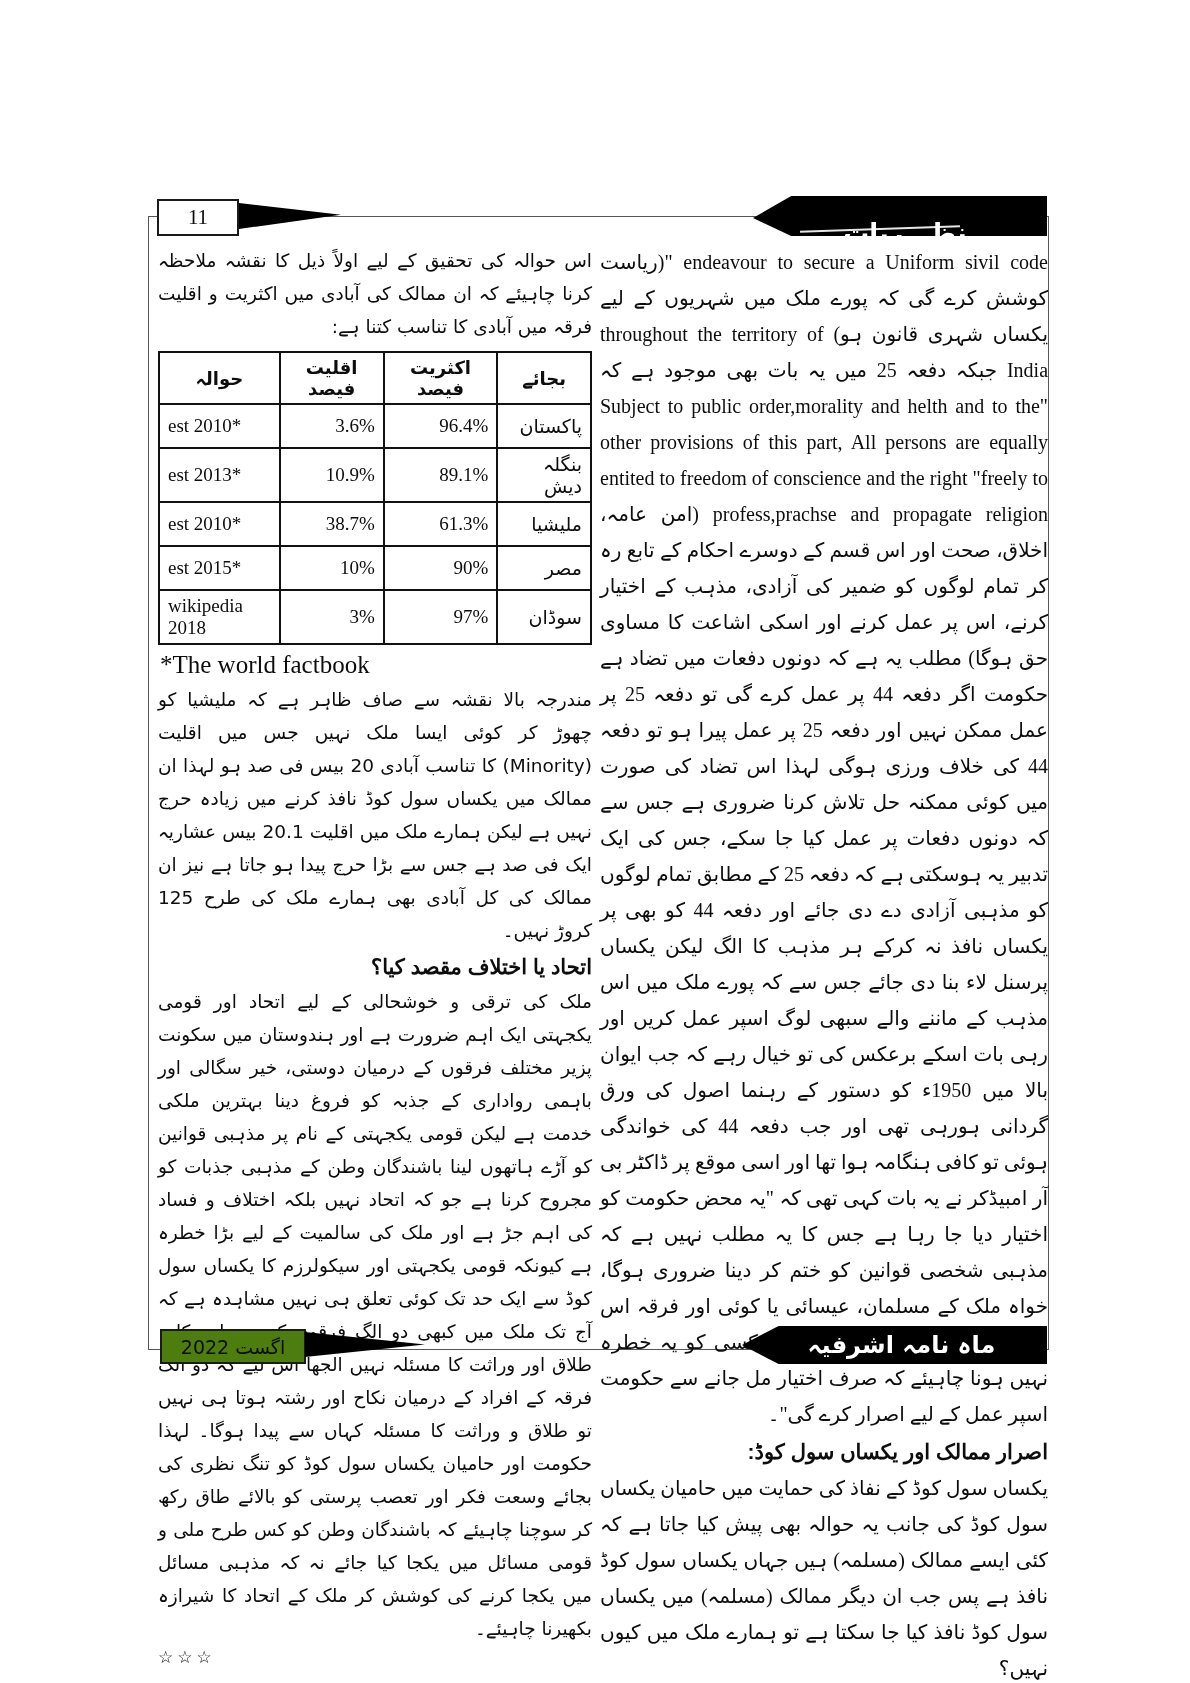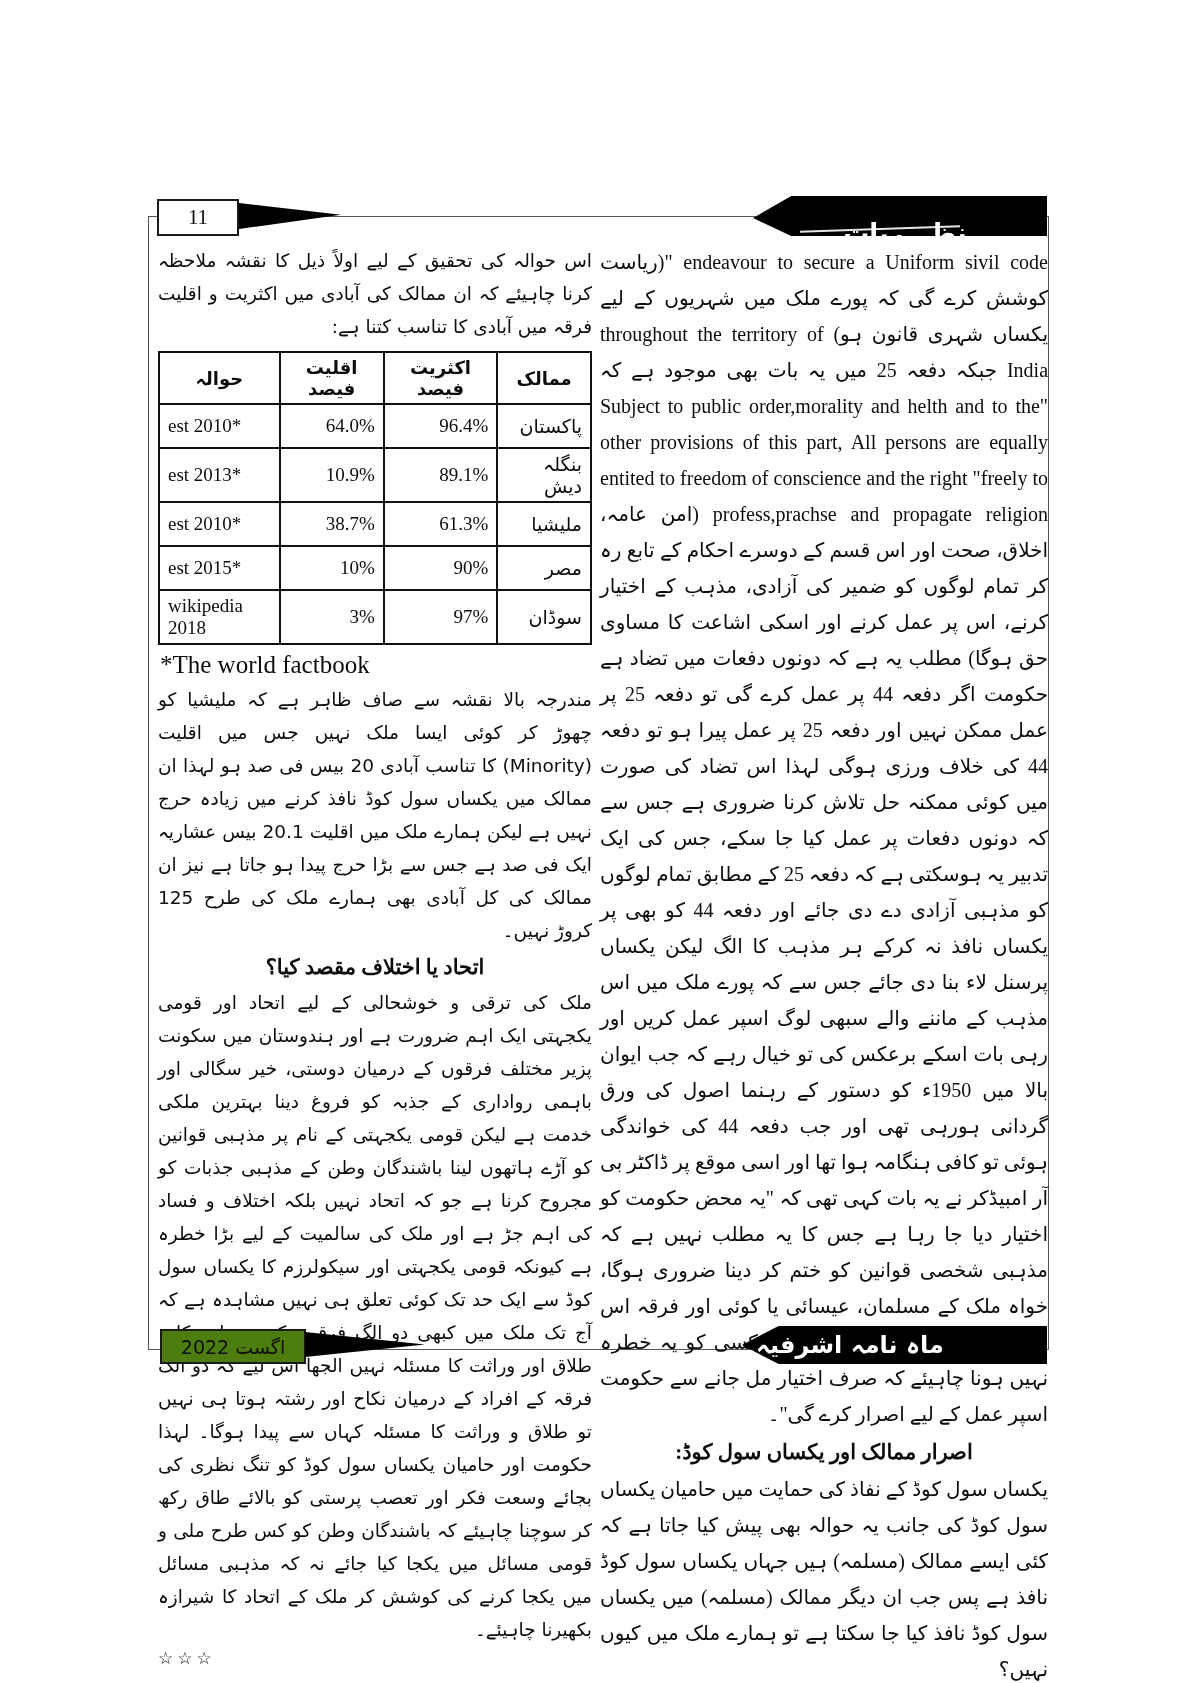--- a/index.html
+++ b/index.html
@@ -22,33 +22,33 @@
         transform:rotate(-2deg);}
 
   
   .footer-box{position:absolute;left:160px;top:1329px;width:142px;height:31px;background:#4d7c0f;
         border:2px solid #1a1a1a;display:flex;align-items:center;justify-content:center;
         font-size:19px;direction:rtl;font-family:"DejaVu Sans",sans-serif;}
   .footer-arrow{position:absolute;left:305px;top:1332px;width:120px;height:25px;background:#000;
         clip-path:polygon(0 0,100% 50%,0 100%);}
   .footer-banner{position:absolute;left:742px;top:1326px;width:305px;height:38px;background:#000;
         clip-path:polygon(0 50%,12% 0,100% 0,100% 100%,12% 100%);
-        display:flex;align-items:center;justify-content:flex-start;}
+        display:flex;align-items:center;justify-content:center;}
   .footer-banner .txt{color:#fff;font-size:24px;font-weight:bold;
         font-family:"DejaVu Sans",sans-serif;direction:rtl;padding-left:14px;}
 
   
   .col-right{position:absolute;left:600px;top:244px;width:448px;}
   .col-left{position:absolute;left:158px;top:244px;width:434px;}
 
   .urdu{font-family:"DejaVu Sans",sans-serif;direction:rtl;text-align:justify;}
   .mixed{font-family:"Liberation Serif","DejaVu Sans",serif;direction:rtl;text-align:justify;
         font-size:20px;line-height:36px;}
   .left-urdu{font-size:18.5px;line-height:33px;}
-  .heading{font-family:Liberation Serif, serif;direction:rtl;text-align:center;
+  .heading{font-family:Liberation Sans, sans-serif;direction:rtl;
         font-weight:bold;font-size:21px;margin:8px 0 6px 0;}
 
   
   table.stats{border-collapse:collapse;width:100%;direction:rtl;margin-top:8px;
         font-family:"Liberation Serif","DejaVu Sans",serif;}
   table.stats th,table.stats td{border:2px solid #111;padding:4px 8px;font-size:19px;}
   table.stats th{font-family:"DejaVu Sans",sans-serif;font-weight:bold;font-size:18px;text-align:center;height:30px;}
   td.cell-country{font-family:"DejaVu Sans",sans-serif;text-align:right;height:34px;}
   td.cell-num{direction:ltr;text-align:right;font-size:20px;}
   td.cell-ref{direction:ltr;text-align:left;font-size:20px;margin-left:27px;}
@@ -78,31 +78,31 @@
     <div class="heading" dir="rtl">اصرار ممالک اور یکساں سول کوڈ:</div>
     <div class="mixed" dir="rtl">یکساں سول کوڈ کے نفاذ کی حمایت میں حامیان یکساں سول کوڈ کی جانب یہ حوالہ بھی پیش کیا جاتا ہے کہ کئی ایسے ممالک (مسلمہ) ہیں جہاں یکساں سول کوڈ نافذ ہے پس جب ان دیگر ممالک (مسلمہ) میں یکساں سول کوڈ نافذ کیا جا سکتا ہے تو ہمارے ملک میں کیوں نہیں؟</div>
   </div>
 
   <div class="col-left">
     <div class="urdu left-urdu" dir="rtl">اس حوالہ کی تحقیق کے لیے اولاً ذیل کا نقشہ ملاحظہ کرنا چاہیئے کہ ان ممالک کی آبادی میں اکثریت و اقلیت فرقہ میں آبادی کا تناسب کتنا ہے:</div>
 
     <table class="stats">
       <thead>
         <tr>
-            <th>ممالک</th>
+            <th>بجائے</th>
             <th>اکثریت فیصد</th>
             <th>اقلیت فیصد</th>
             <th>حوالہ</th>
           </tr>
       </thead>
       <tbody>
           <tr>
             <td class="cell-country">پاکستان</td>
             <td class="cell-num">96.4%</td>
-            <td class="cell-num">64.0%</td>
+            <td class="cell-num">3.6%</td>
             <td class="cell-ref">est 2010*</td>
           </tr>
           <tr>
             <td class="cell-country">بنگلہ دیش</td>
             <td class="cell-num">89.1%</td>
             <td class="cell-num">10.9%</td>
             <td class="cell-ref">est 2013*</td>
           </tr>
           <tr>
             <td class="cell-country">ملیشیا</td>

